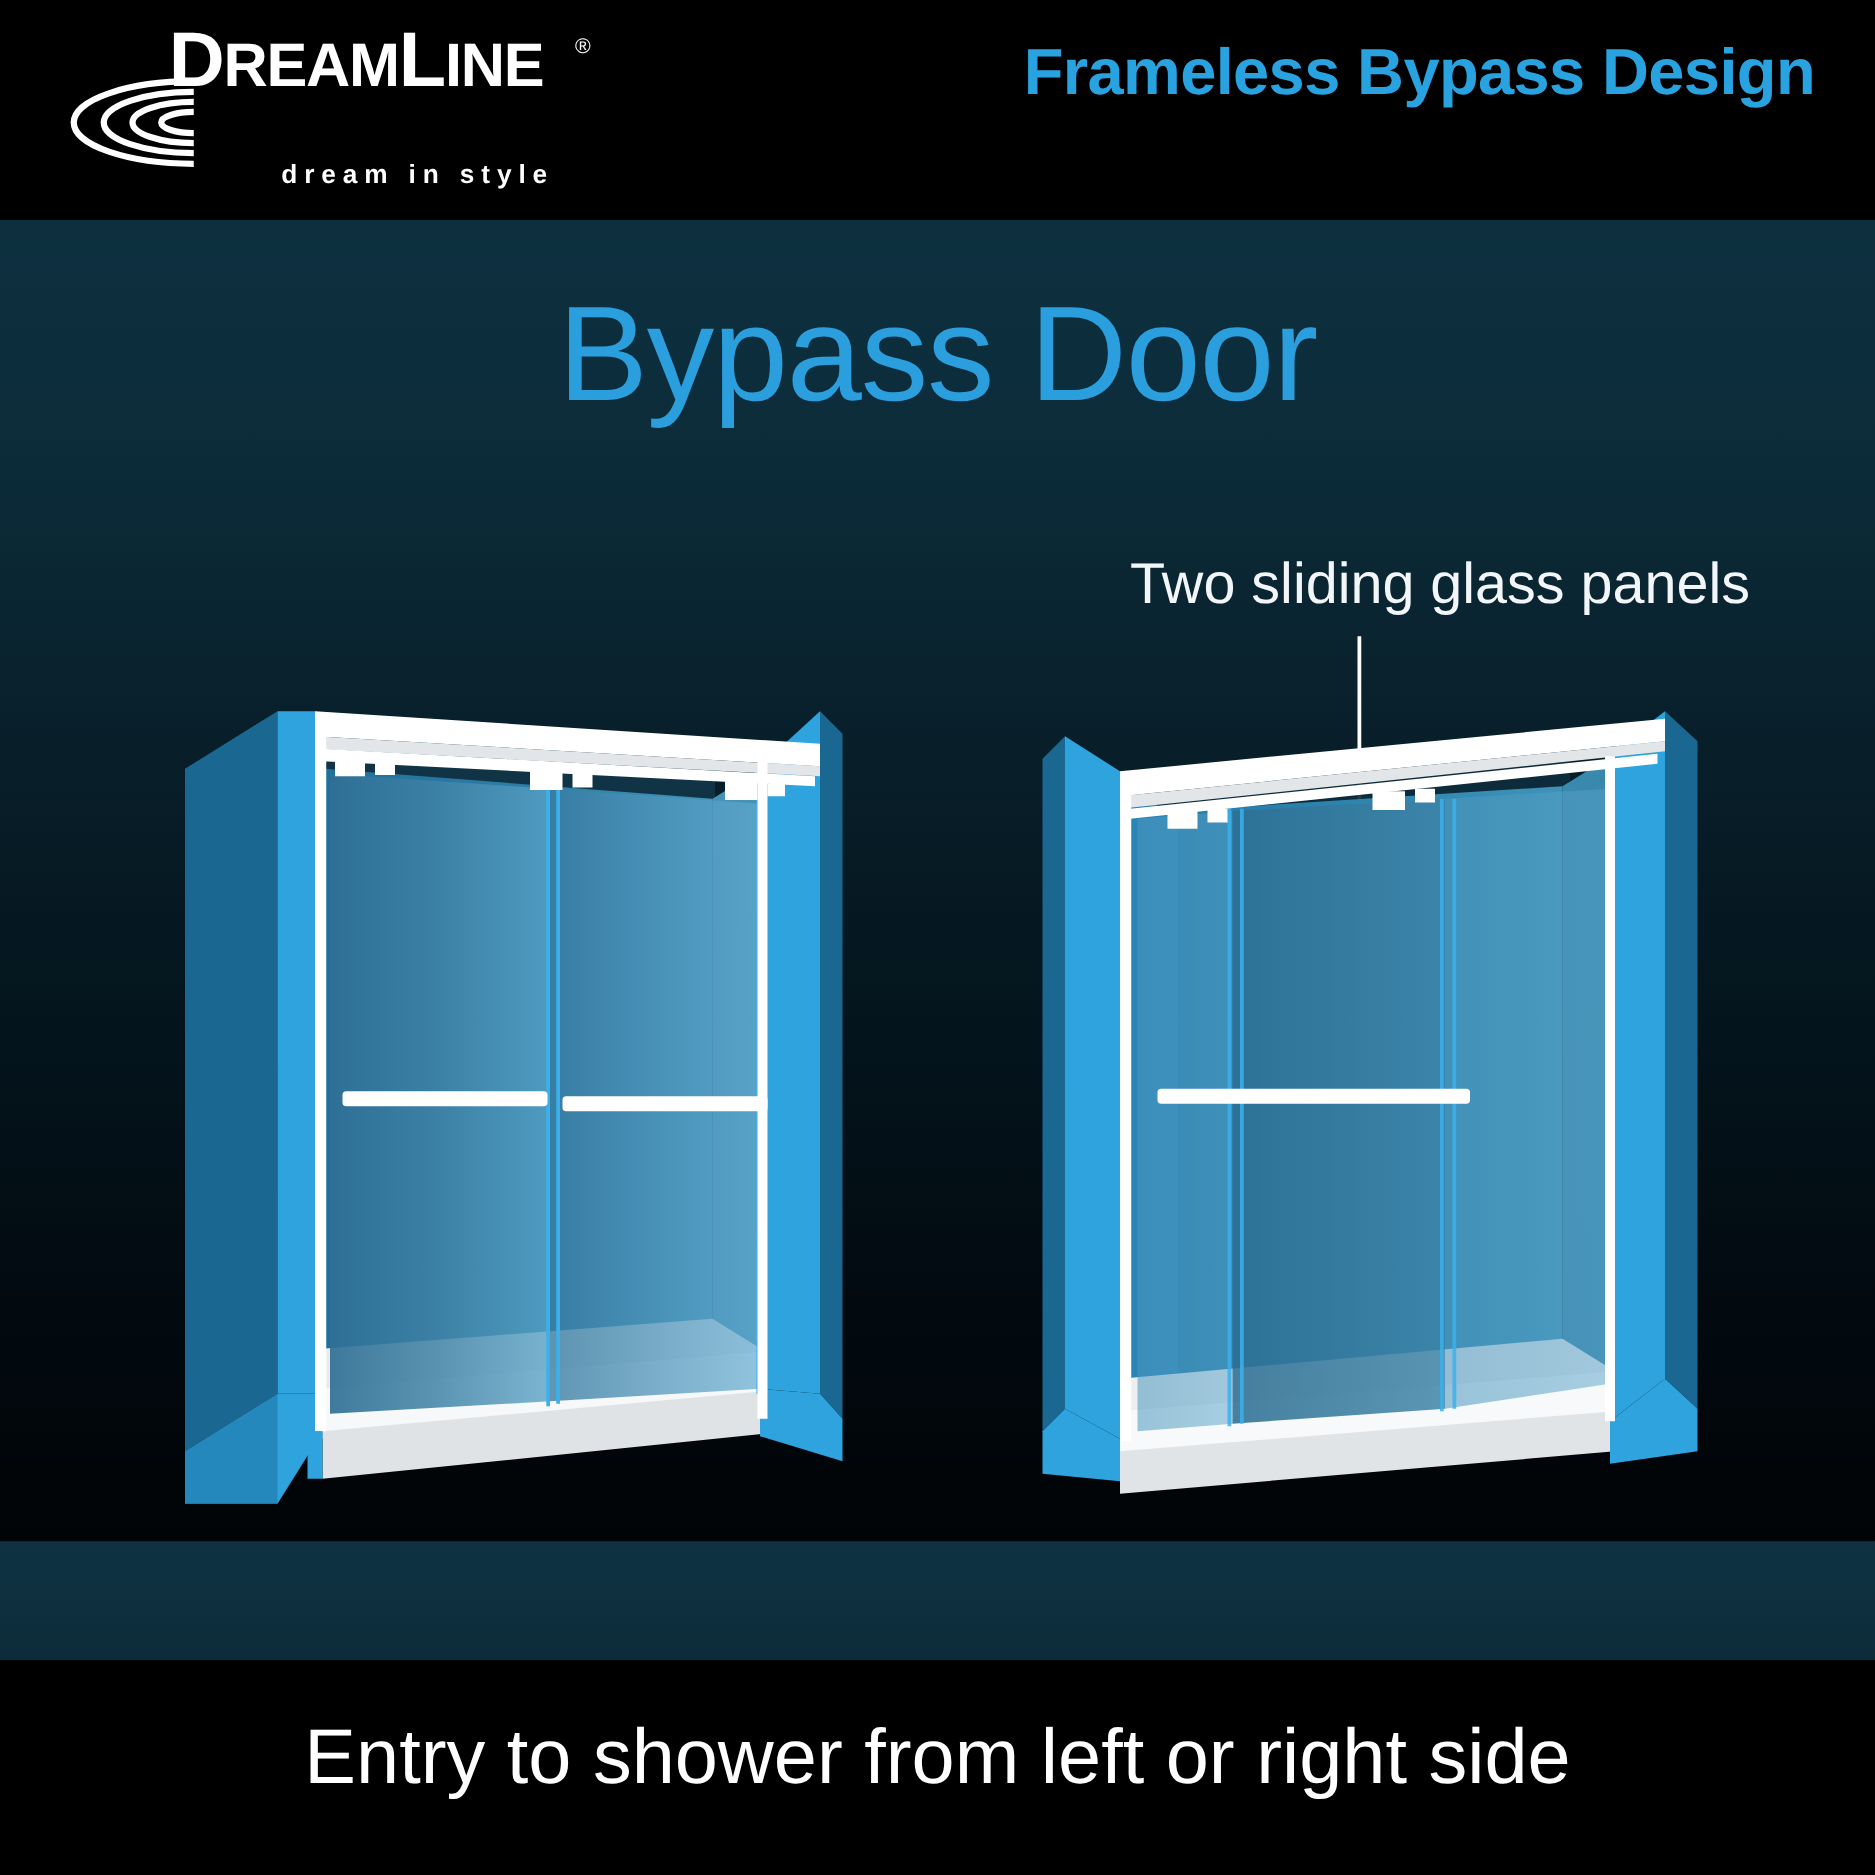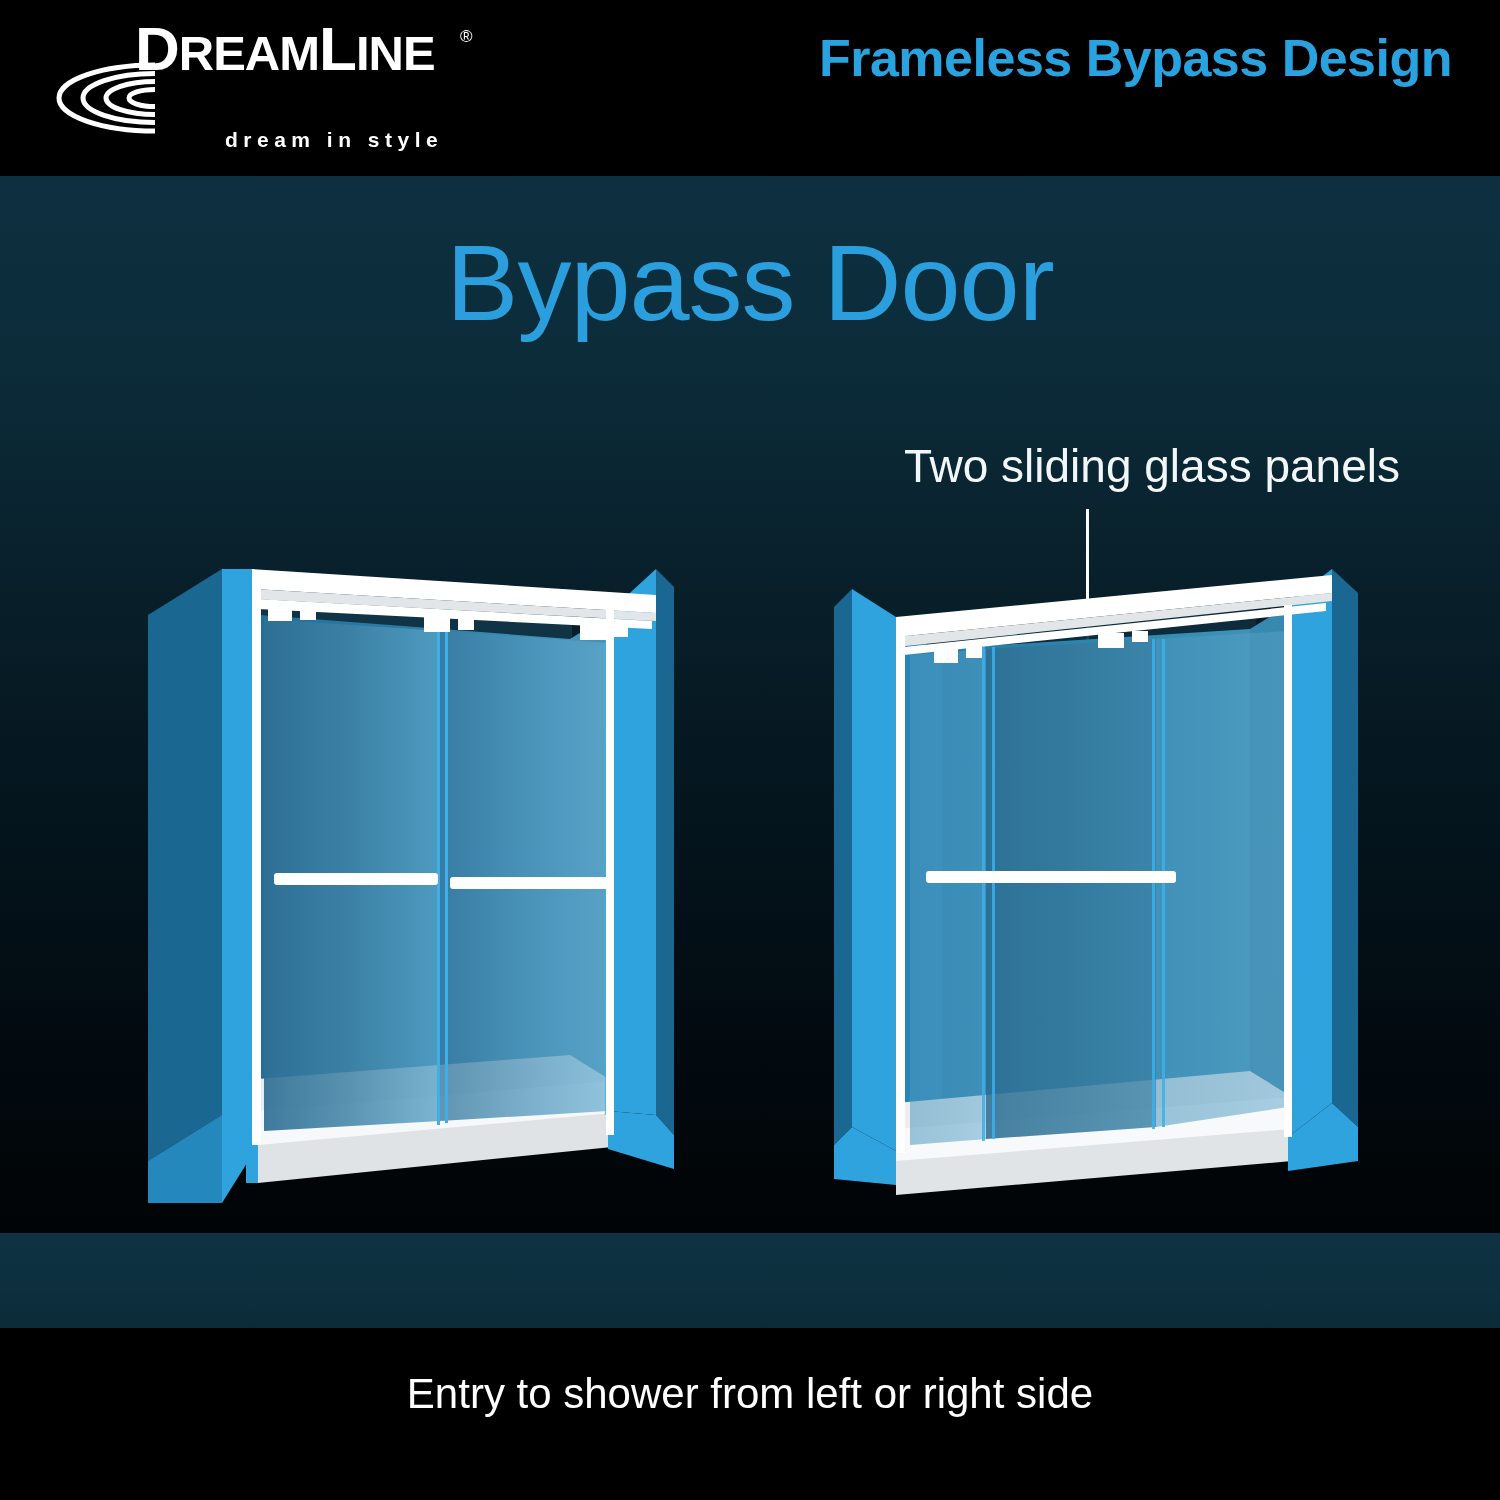--- a/index.html
+++ b/index.html
@@ -114,21 +114,21 @@
   
   .footer{
     position:absolute;left:0;top:1328px;width:1500px;height:172px;
     background:#000000;
     z-index:40;
   }
   .footer-text{
     position:absolute;left:0;top:42px;width:1500px;
     text-align:center;
     color:#ffffff;
-    font-size:42px;
+    font-size:62px;
     font-weight:400;
     white-space:nowrap;
   }
 </style>
 </head>
 <body>
 
 <div class="stage">
 
   <div class="header">

